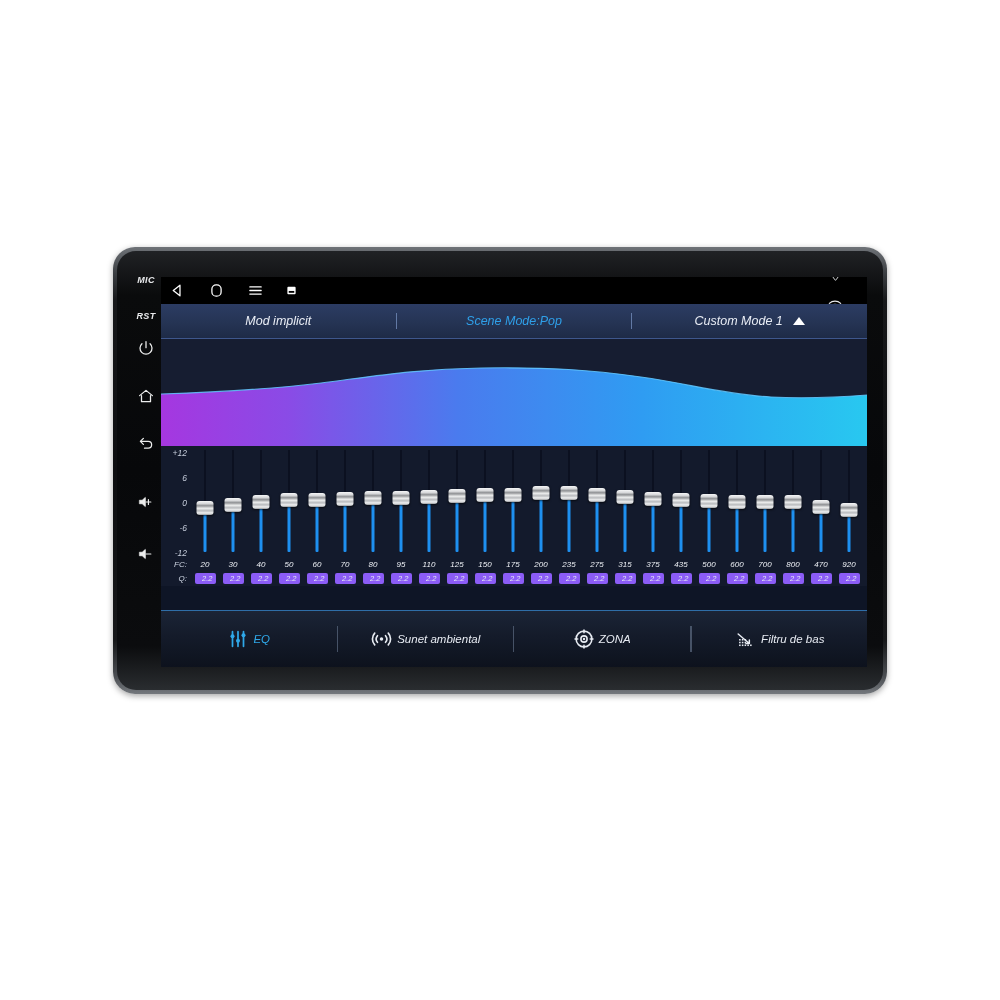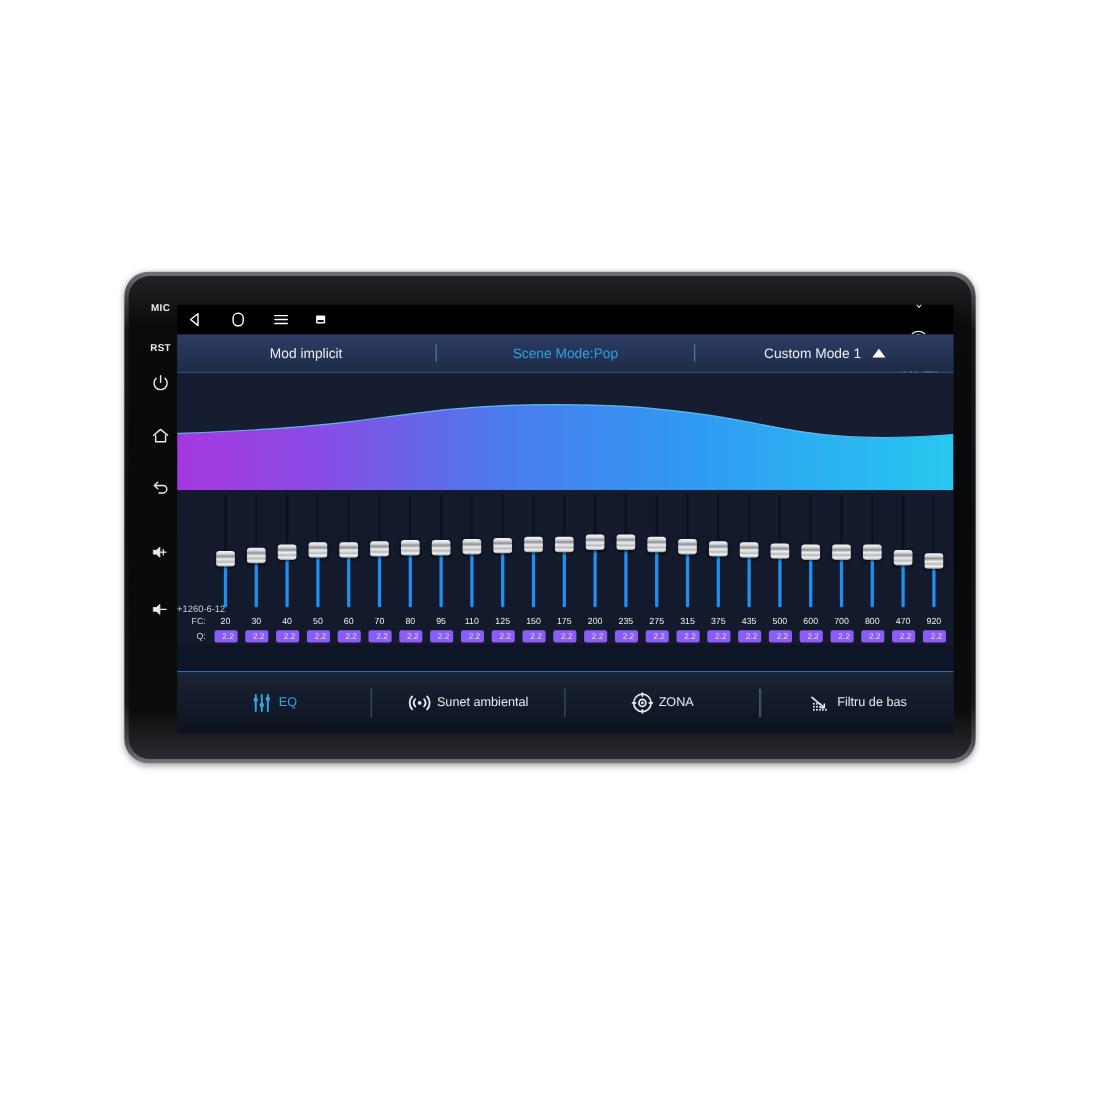--- a/index.html
+++ b/index.html
@@ -13,20 +13,21 @@
     border-radius:22px;
     background:linear-gradient(180deg,#6f7378 0%,#3a3d41 6%,#17181a 12%,#0d0e10 50%,#17181a 88%,#4b4e52 96%,#74787d 100%);
     box-shadow:0 2px 6px rgba(0,0,0,.35);
     padding:2px;
     box-sizing:border-box;
   }
   #device-inner{
     position:absolute;left:4px;top:4px;right:4px;bottom:4px;
     border-radius:19px;
     background:linear-gradient(180deg,#202225 0%,#0a0b0c 10%,#07080a 50%,#0b0c0e 90%,#2a2d30 100%);
+    font-style:italic;
   }
 
   
   #bezel-left{
     position:absolute;left:10px;top:14px;width:38px;bottom:14px;
     display:flex;flex-direction:column;align-items:center;
     color:#f2f3f4;
   }
   .hw-btn{display:flex;align-items:center;justify-content:center;width:32px;}
   .hw-txt{font-size:9px;font-weight:700;letter-spacing:.3px;color:#e9eaec;}
@@ -64,21 +65,21 @@
   .tri-up{width:0;height:0;border-left:6px solid transparent;border-right:6px solid transparent;
           border-bottom:8px solid #ffffff;}
 
   
   #wave{position:relative;height:107px;background:#161d31;overflow:hidden;}
   #wave svg{display:block;width:100%;height:100%;}
 
   
   #eqpanel{position:relative;background:#131a2c;height:140px;}
   #axis{position:absolute;left:0;top:0;width:30px;height:112px;
-        display:flex;flex-direction:row;justify-content:space-between;
+        display:flex;flex-direction:column;justify-content:space-between;
         align-items:flex-end;padding:2px 4px 0 0;box-sizing:border-box;
         font-size:8.5px;color:#c6cddb;}
   #bands{position:absolute;left:30px;right:4px;top:0;height:112px;display:flex;}
   .band{flex:1;position:relative;}
   .track{position:absolute;left:50%;transform:translateX(-50%);
          top:4px;bottom:6px;width:2px;background:#0b1020;}
   .fill{position:absolute;left:50%;transform:translateX(-50%);
         width:3px;bottom:6px;background:#1e90f0;border-radius:1px;}
   .knob{position:absolute;left:50%;transform:translate(-50%,-50%);
         width:17px;height:14px;border-radius:3px;

